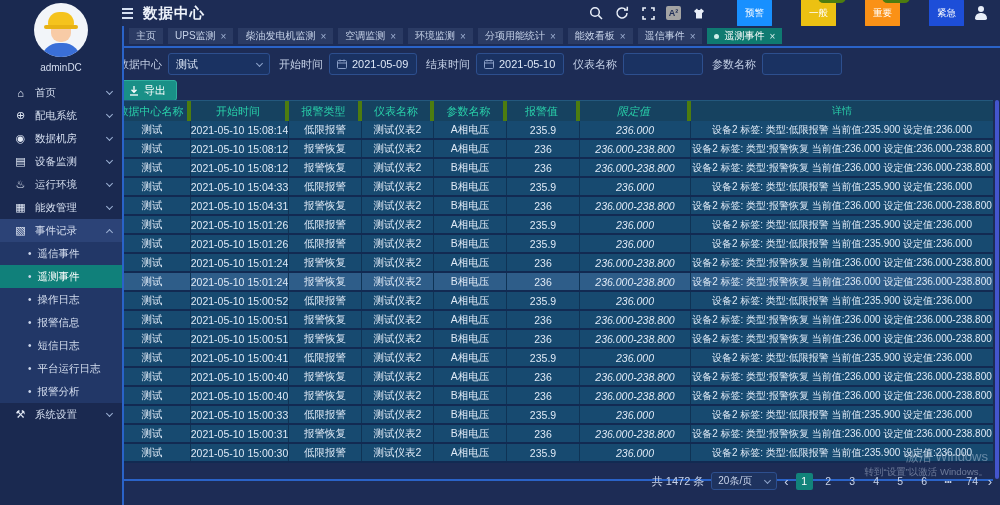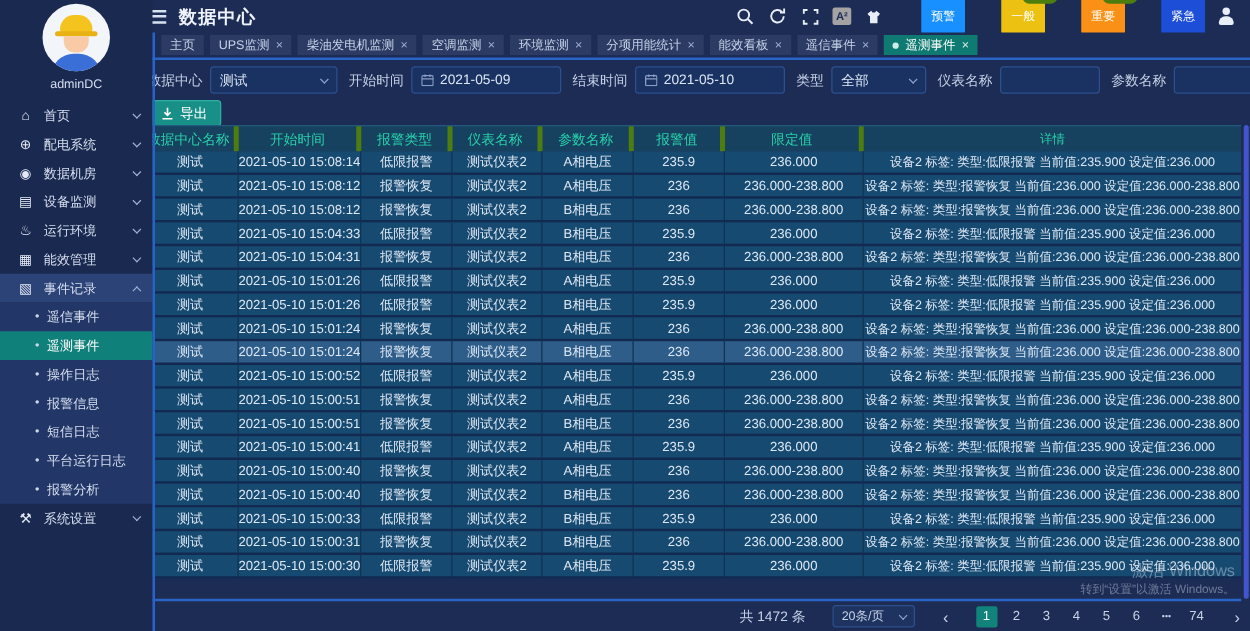--- a/index.html
+++ b/index.html
@@ -52,42 +52,42 @@
   .dot{width:5px;height:5px;border-radius:50%;background:#cdeee8;}
 
   
   .main{position:absolute;left:112px;top:48px;width:888px;height:457px;background:#1d2c55;}
   .filters{display:flex;align-items:center;height:22px;margin:5px 0 0 6px;font-size:11px;color:#c4d0e6;white-space:nowrap;}
   .fgroup{display:flex;align-items:center;margin-right:9px;}
   .flabel{margin-right:6px;}
   .sel,.dinput{height:22px;background:#1a3262;border:1px solid #2d4f8e;border-radius:3px;display:flex;align-items:center;color:#dde7f6;font-size:11px;padding:0 7px;cursor:pointer;}
   .sel{justify-content:space-between;}
   .sel.w-dc{width:102px;} .sel.w-type{width:76px;}
-  .dinput{width:120px;}
+  .dinput{width:88px;}
   .chev{width:5px;height:5px;border-right:1.2px solid #8fa5cc;border-bottom:1.2px solid #8fa5cc;transform:rotate(45deg);margin-left:8px;margin-top:-2px;}
   .cal{margin-right:5px;opacity:.85;display:flex;}
   .tinput{width:80px;height:22px;background:#1a3262;border:1px solid #2d4f8e;border-radius:3px;color:#dde7f6;font-size:11px;padding:0 6px;outline:none;}
   .btn{height:22px;background:#199087;border:1px solid #2fae9f;border-radius:3px;color:#fff;font-size:11px;display:flex;align-items:center;gap:5px;padding:0 10px;cursor:pointer;}
   .export-row{margin:5px 0 0 6px;height:20px;display:flex;}
   .btn-export{height:21px;}
 
   
   .table{position:absolute;left:2px;right:7px;top:52px;bottom:24px;overflow:hidden;border-bottom:2px solid #2a63c8;}
   .thead{display:flex;height:21px;background:#164260;border-top:1px solid #23587d;}
   .th{display:flex;align-items:center;justify-content:center;color:#29d0a9;font-size:11px;border-right:4px solid #4d7c0f;white-space:nowrap;overflow:hidden;}
   .th:last-child{border-right:none;}
   .tr{display:flex;height:19px;background:#174a70;border-bottom:2px solid #122a52;cursor:pointer;}
   .tr.hl{background:#2e5d89;}
   .td{display:flex;align-items:center;justify-content:center;color:#dde8f5;font-size:10.5px;border-right:1px solid #0f3355;white-space:nowrap;overflow:hidden;}
   .td:last-child{border-right:none;}
-  .c1{width:77px;} .c2{width:98px;} .c3{width:73px;} .c4{width:72px;} .c5{width:73px;} .c6{width:73px;} .c7{width:111px;} .c8{flex:1;font-size:10px;}
+  .c1{width:77px;} .c2{width:98px;} .c3{width:73px;} .c4{width:72px;} .c5{width:73px;} .c6{width:73px;} .c7{width:111px;font-style:italic;} .c8{flex:1;font-size:10px;}
   .vscroll{position:absolute;right:1px;top:52px;bottom:26px;width:4px;background:#4355cd;border-radius:2px;cursor:pointer;}
 
   
-  .pagination{position:absolute;right:6px;bottom:3px;height:18px;display:flex;align-items:center;gap:20px;color:#c8d3e9;font-size:11px;}
+  .pagination{position:absolute;right:6px;bottom:15px;height:18px;display:flex;align-items:center;gap:5px;color:#c8d3e9;font-size:11px;}
   .ptotal{margin-right:2px;}
   .psize{width:66px;height:18px;border:1px solid #2d4f8e;border-radius:3px;display:flex;align-items:center;justify-content:space-between;padding:0 6px;font-size:10px;background:#1e335f;cursor:pointer;}
   .parrow{font-size:13px;padding:0 2px;cursor:pointer;color:#c8d3e9;}
   .pbtn{min-width:17px;height:17px;display:flex;align-items:center;justify-content:center;border-radius:2px;font-size:10.5px;cursor:pointer;}
   .pbtn.active{background:#12837a;color:#fff;}
 
   
   .watermark{position:absolute;right:12px;top:449px;text-align:right;color:rgba(215,225,240,0.42);z-index:30;pointer-events:none;line-height:1.3;}
   .wm1{font-size:13px;}
   .wm2{font-size:9.5px;}
@@ -298,27 +298,20 @@
               <rect x="0.5" y="1.5" width="9" height="8" rx="1"></rect>
               <line x1="0.5" y1="4" x2="9.5" y2="4"></line>
               <line x1="3" y1="0.5" x2="3" y2="2.5"></line>
               <line x1="7" y1="0.5" x2="7" y2="2.5"></line>
             </svg>
           </span>
         <span>2021-05-10</span>
       </div>
     </div>
     <div class="fgroup">
-      <span class="flabel">类型</span>
-      <div class="sel w-type">
-        <span>全部</span>
-        <span class="chev"></span>
-      </div>
-    </div>
-    <div class="fgroup">
       <span class="flabel">仪表名称</span>
       <input class="tinput" value="" style="">
     </div>
     <div class="fgroup">
       <span class="flabel">参数名称</span>
       <input class="tinput" value="" style="">
     </div>
 
   </div>
 

